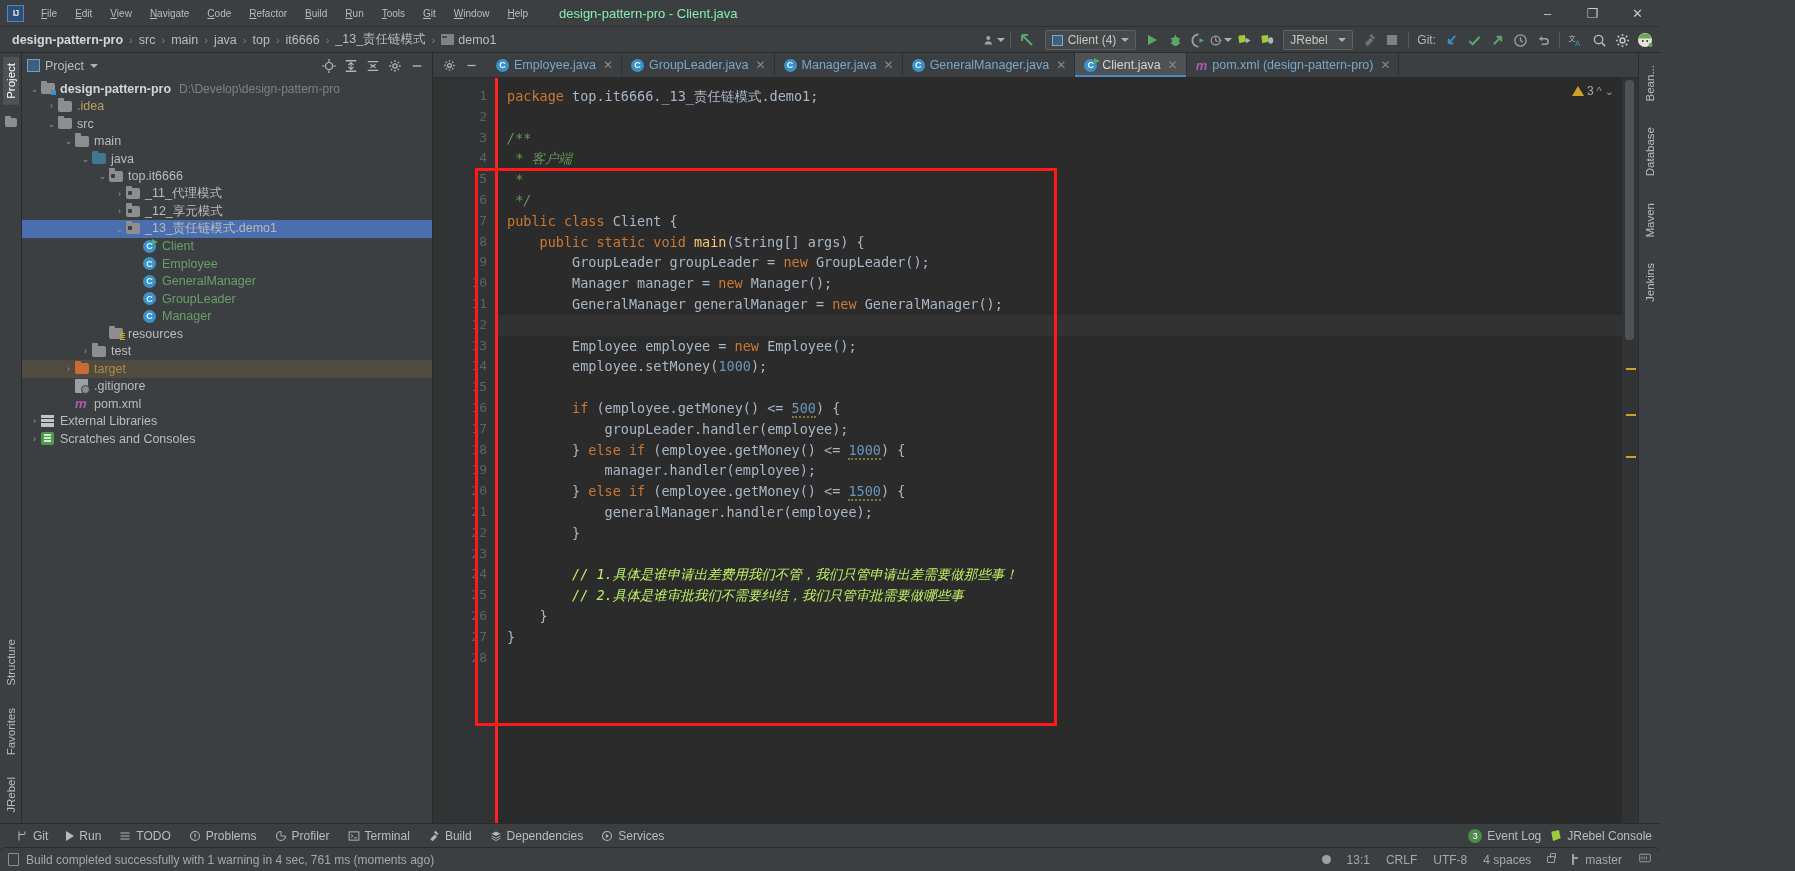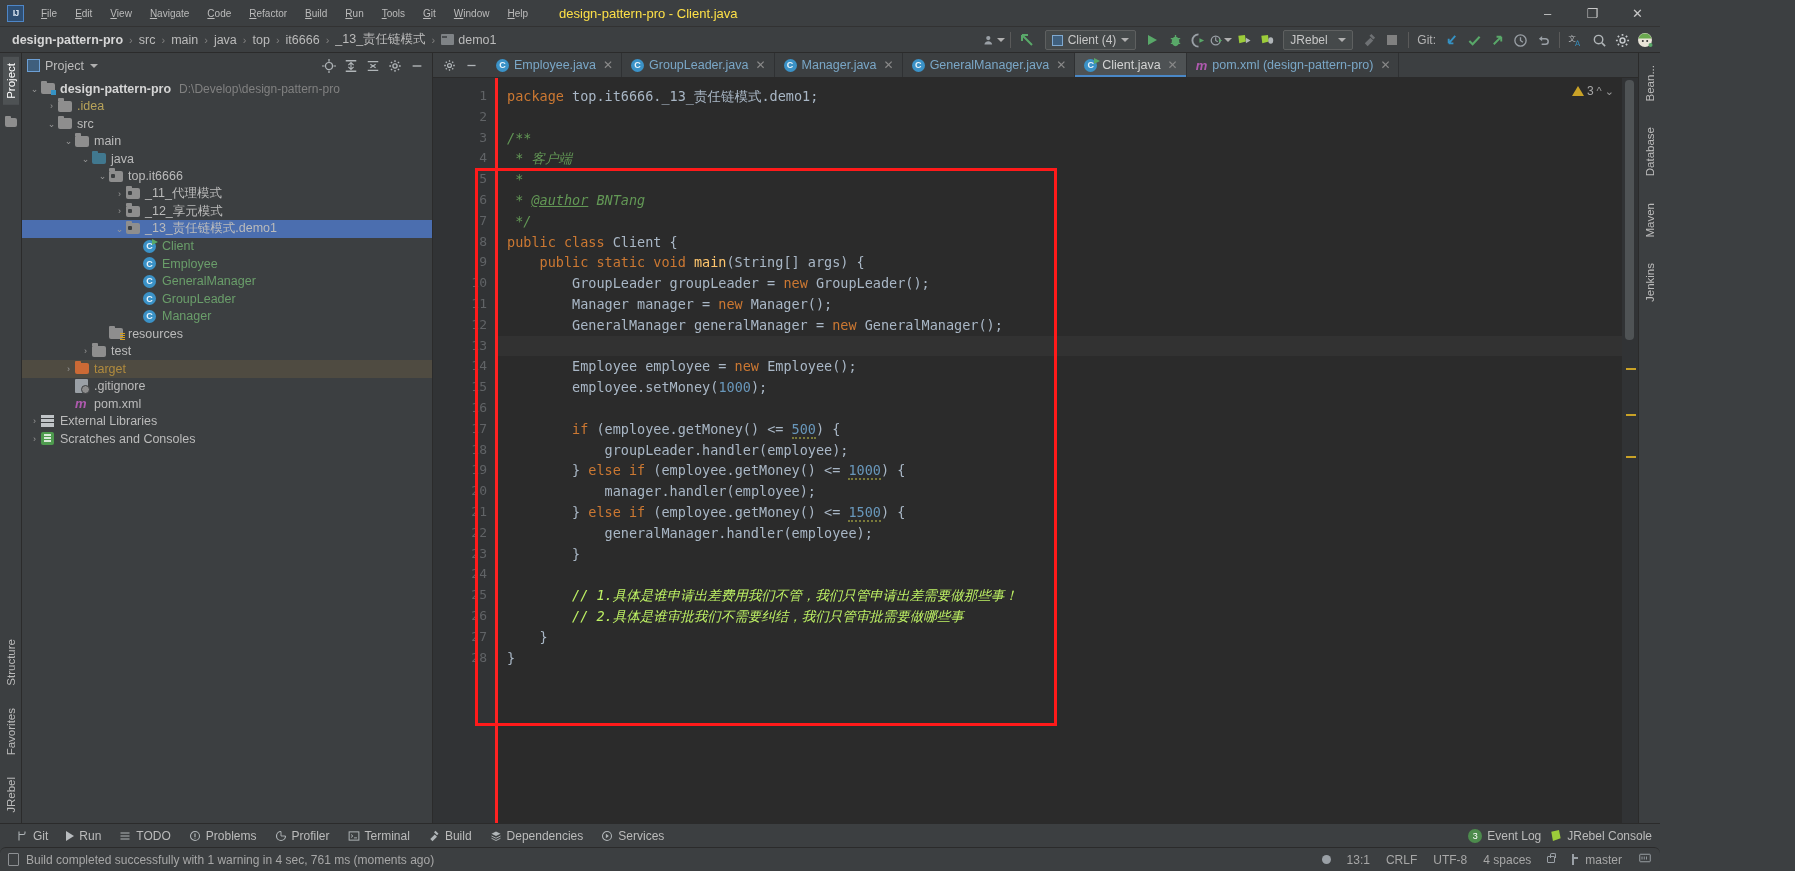--- a/index.html
+++ b/index.html
@@ -23,21 +23,21 @@
     border: 1.5px solid #4e86c7; background: #2f4f73; color: #d7e3ef;
     font-size: 9px; font-weight: bold; display: flex; align-items: center; justify-content: center;
     letter-spacing: -1px;
   }
   .menu { display: flex; align-items: center; gap: 0px; }
   .menu-item {
     padding: 4px 9px; font-size: 10px; color: #bbbbbb; cursor: default; white-space: nowrap;
   }
   .menu-item u { text-decoration: underline; }
   .win-title {
-    margin-left: 22px; font-size: 13px; color: #fde047; white-space: nowrap;
+    margin-left: 22px; font-size: 13px; color: #86efac; white-space: nowrap;
   }
   .win-ctrl { position: absolute; right: 0; top: 0; height: 27px; display: flex; align-items: center; }
   .win-btn { width: 45px; height: 27px; display:flex; align-items:center; justify-content:center; color:#c8c8c8; font-size: 13px;}
 
   
   .navbar {
     height: 26px; background: #3c3f41; display: flex; align-items: center;
     flex: 0 0 26px; position: relative; border-bottom: 1px solid #2b2b2b;
   }
   .crumbs { display: flex; align-items: center; padding-left: 8px; gap: 0; }
@@ -672,21 +672,20 @@
             <div class="gline"><span>27</span><span class="fold-m">–</span></div>
             <div class="gline"><span>28</span></div>
           </div>
         <div class="code-pane" id="code-root">
           <div class="red-change-bar"></div>
         <div class="cline"><span class="kw">package</span> <span class="ident">top.it6666._13_责任链模式.demo1</span>;</div>
             <div class="cline"></div>
             <div class="cline"><span class="cmt">/**</span></div>
             <div class="cline"> <span class="cmt">* 客户端</span></div>
             <div class="cline"> <span class="cmt">*</span></div>
-            <div class="cline"> <span class="cmt">* </span><span class="jdoc-tag">@author</span><span class="cmt"> BNTang</span></div>
             <div class="cline"> <span class="cmt">*/</span></div>
             <div class="cline"><span class="kw">public class </span><span class="ident">Client</span> {</div>
             <div class="cline">    <span class="kw">public static void </span><span class="meth">main</span>(<span class="ident">String</span>[] <span class="ident">args</span>) {</div>
             <div class="cline">        <span class="ident">GroupLeader groupLeader </span>= <span class="kw">new </span><span class="ident">GroupLeader</span>();</div>
             <div class="cline">        <span class="ident">Manager manager </span>= <span class="kw">new </span><span class="ident">Manager</span>();</div>
             <div class="cline">        <span class="ident">GeneralManager generalManager </span>= <span class="kw">new </span><span class="ident">GeneralManager</span>();</div>
             <div class="cline cur"></div>
             <div class="cline">        <span class="ident">Employee employee </span>= <span class="kw">new </span><span class="ident">Employee</span>();</div>
             <div class="cline">        <span class="ident">employee</span>.<span class="ident">setMoney</span>(<span class="num">1000</span>);</div>
             <div class="cline"></div>

